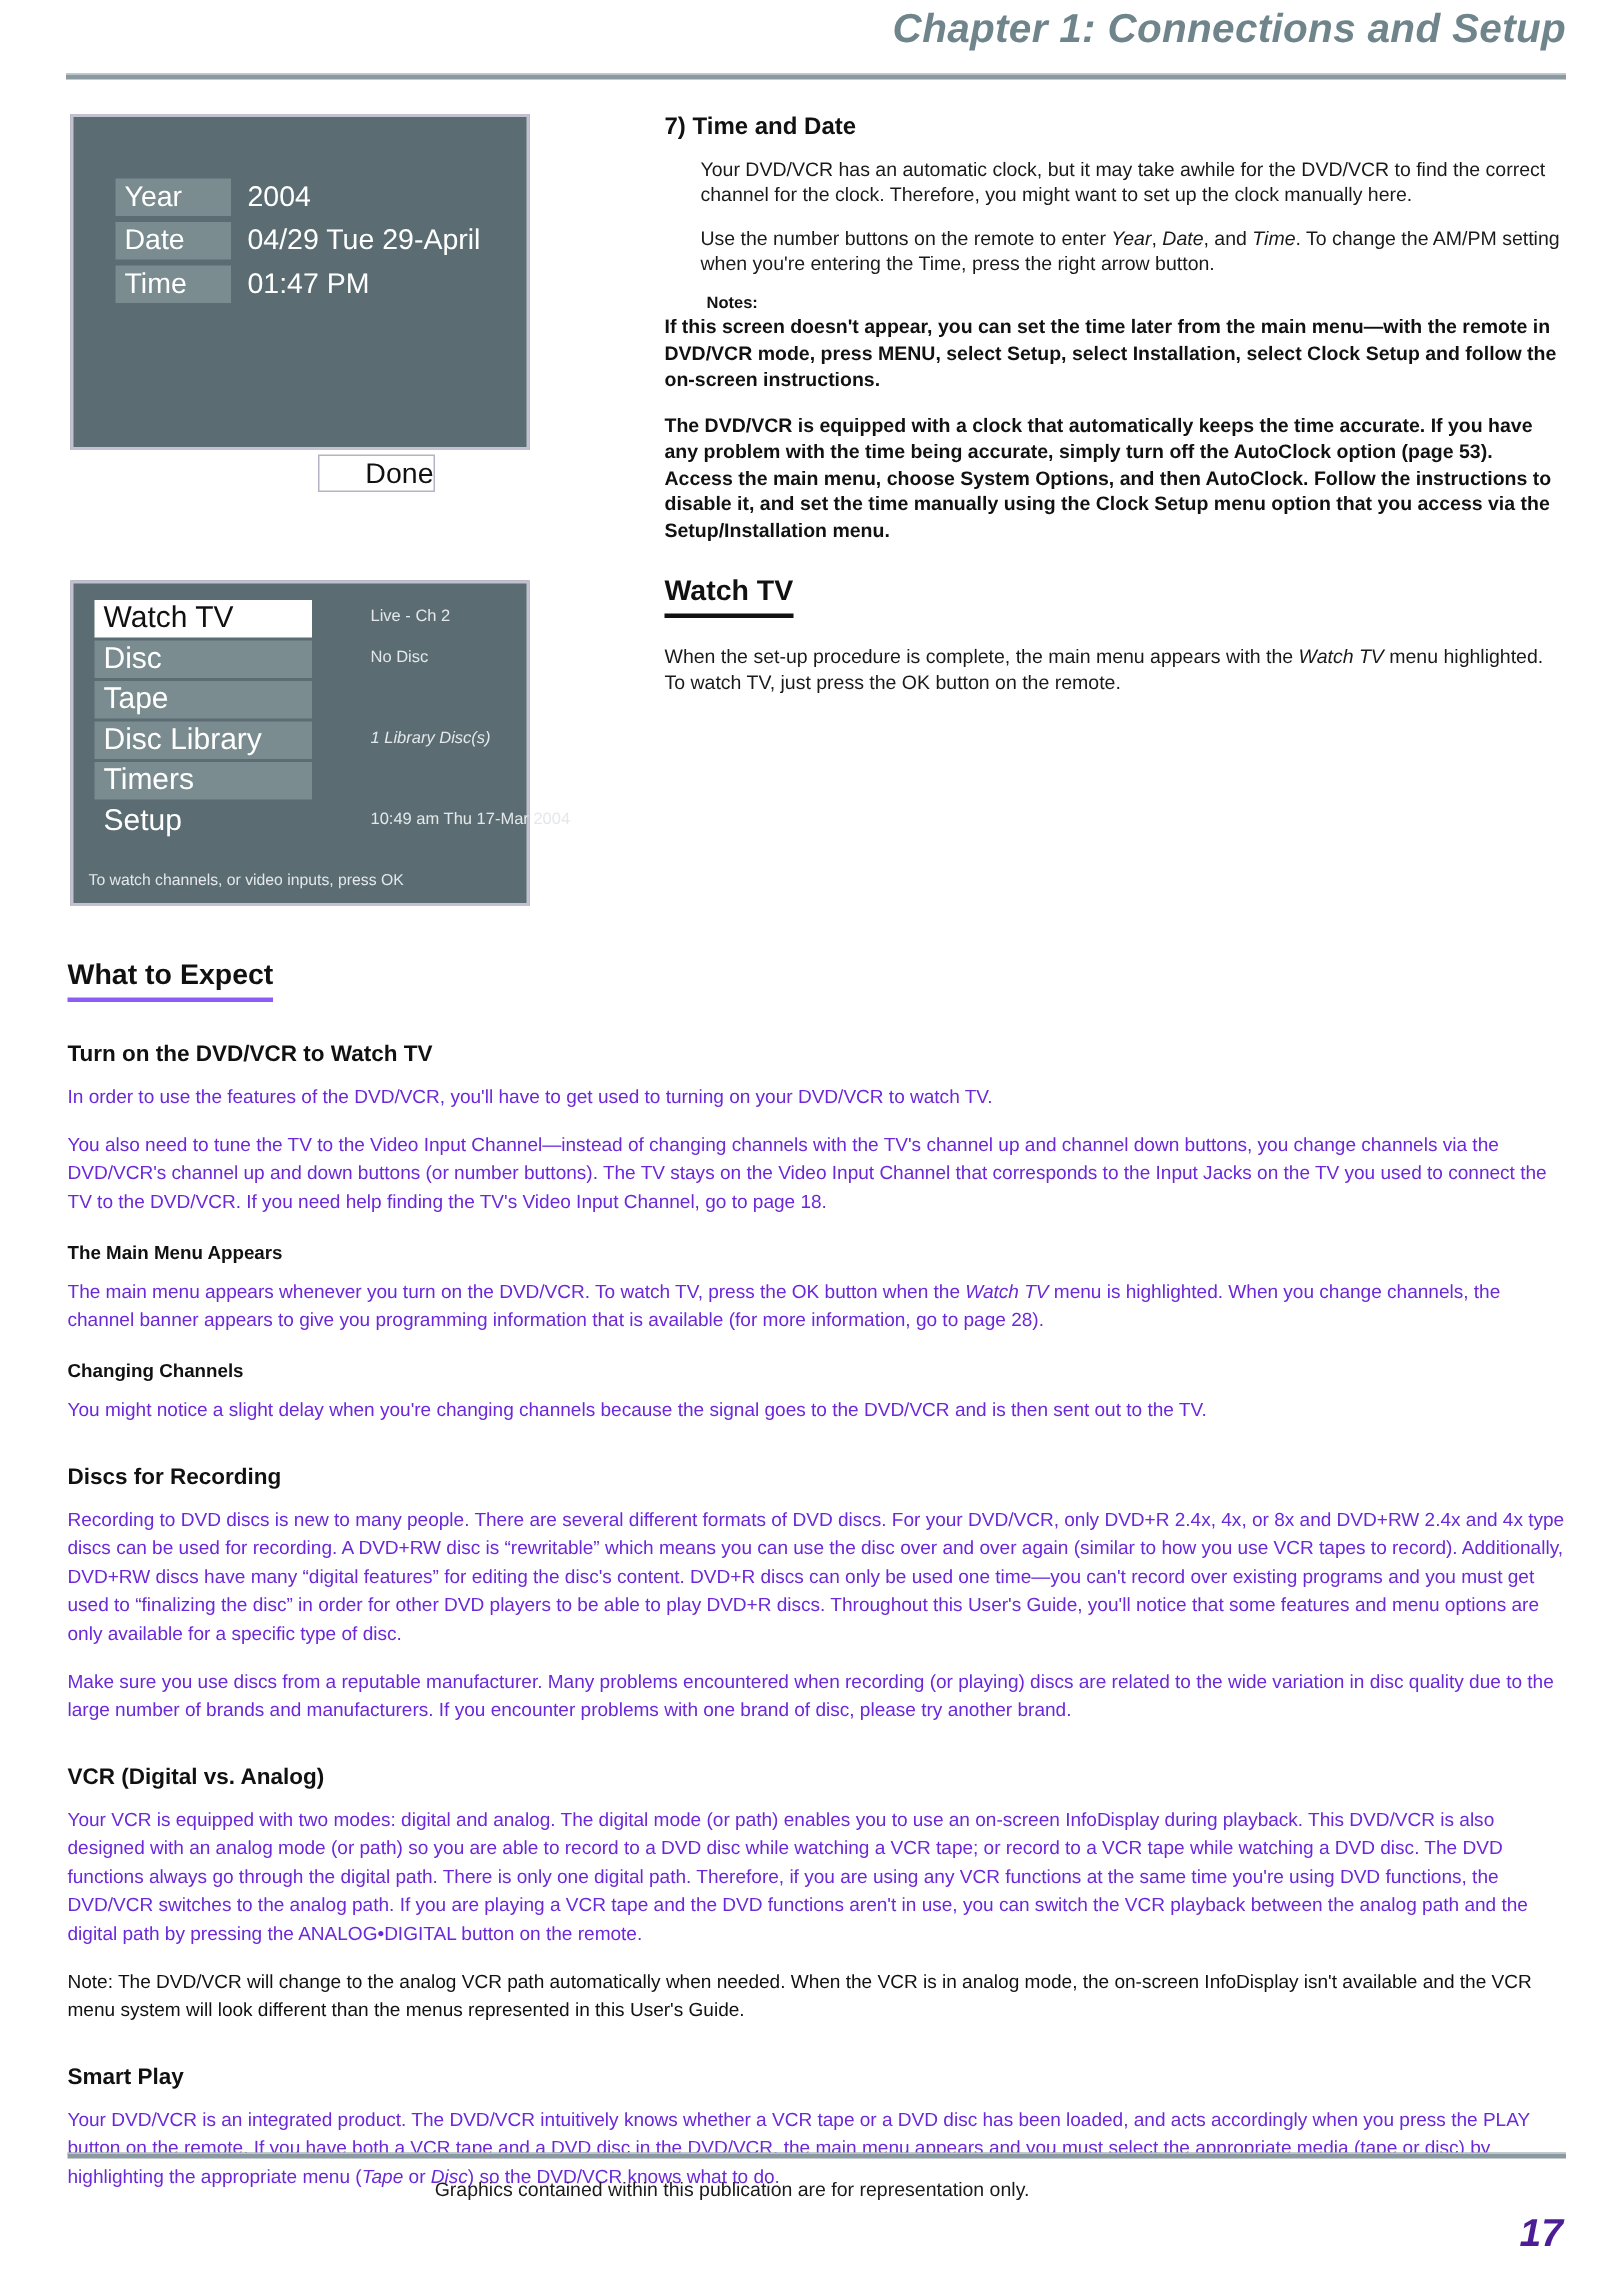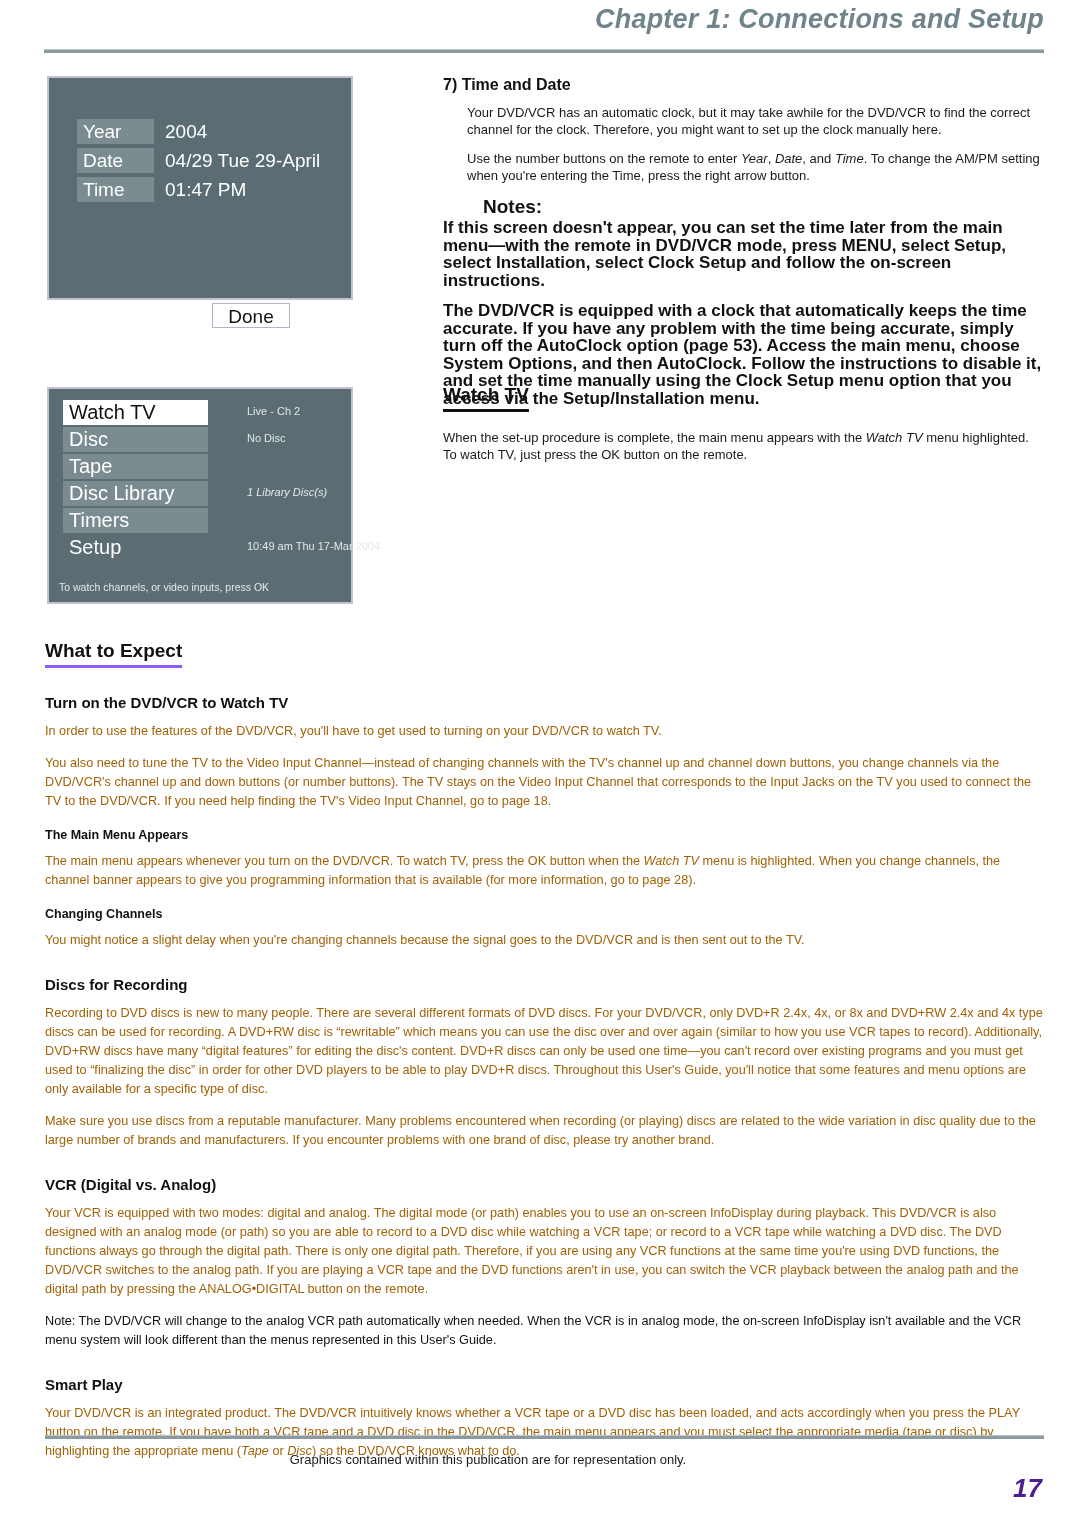--- a/index.html
+++ b/index.html
@@ -104,21 +104,21 @@
     position: absolute;
     left: 163px;
     top: 225px;
     width: 78px;
     height: 25px;
     background: #ffffff;
     border: 1px solid #b6b3c6;
     color: #111111;
     font-size: 19px;
     line-height: 25px;
-    text-align: center;
+    text-align: right;
     box-sizing: border-box;
   }
 
   
   .menu-list {
     position: absolute;
     left: 14px;
     top: 11px;
     width: 145px;
   }
@@ -179,29 +179,29 @@
     margin: 0 0 12px 0;
     font-size: 13px;
     line-height: 17px;
     color: #1a1a1a;
   }
   .body-p.indent { margin-left: 24px; }
   .notes-block {
     margin-top: 6px;
   }
   .notes-label {
-    font-size: 19px;
-    font-weight: bold;
-    margin: 0 0 1px 12px;
+    font-size: 11px;
+    font-weight: bold;
+    margin: 0 0 1px 0;
     color: #111111;
     padding-left: 28px;
   }
   .note-p {
     margin: 0 0 13px 0;
-    font-size: 17px;
+    font-size: 13px;
     line-height: 17.5px;
     font-weight: bold;
     color: #111111;
   }
 
   
   .watchtv-sec {
     position: absolute;
     left: 443px;
     top: 384px;
@@ -244,21 +244,21 @@
   h4.min-head {
     margin: 17px 0 10px 0;
     font-size: 12.5px;
     font-weight: bold;
     color: #111111;
   }
   p.full-p {
     margin: 0 0 13px 0;
     font-size: 12.7px;
     line-height: 19px;
-    color: #a16207;
+    color: #6d28d9;
   }
   p.full-p.bold {
     font-weight: normal;
     color: #111111;
   }
   .gap-top { margin-top: 24px; }
 
   
   .footer-rule {
     position: absolute;

